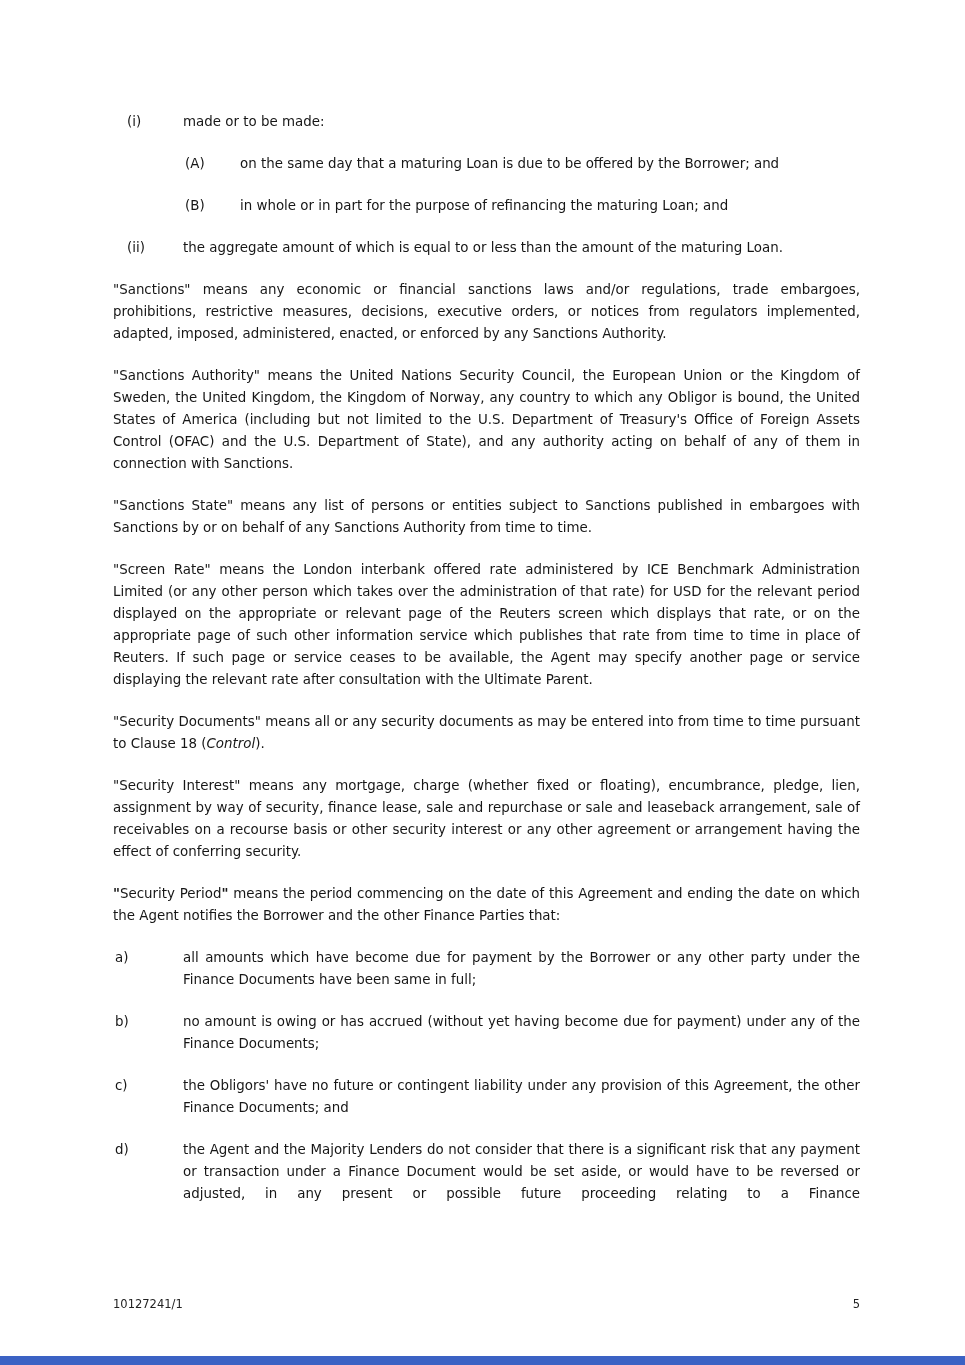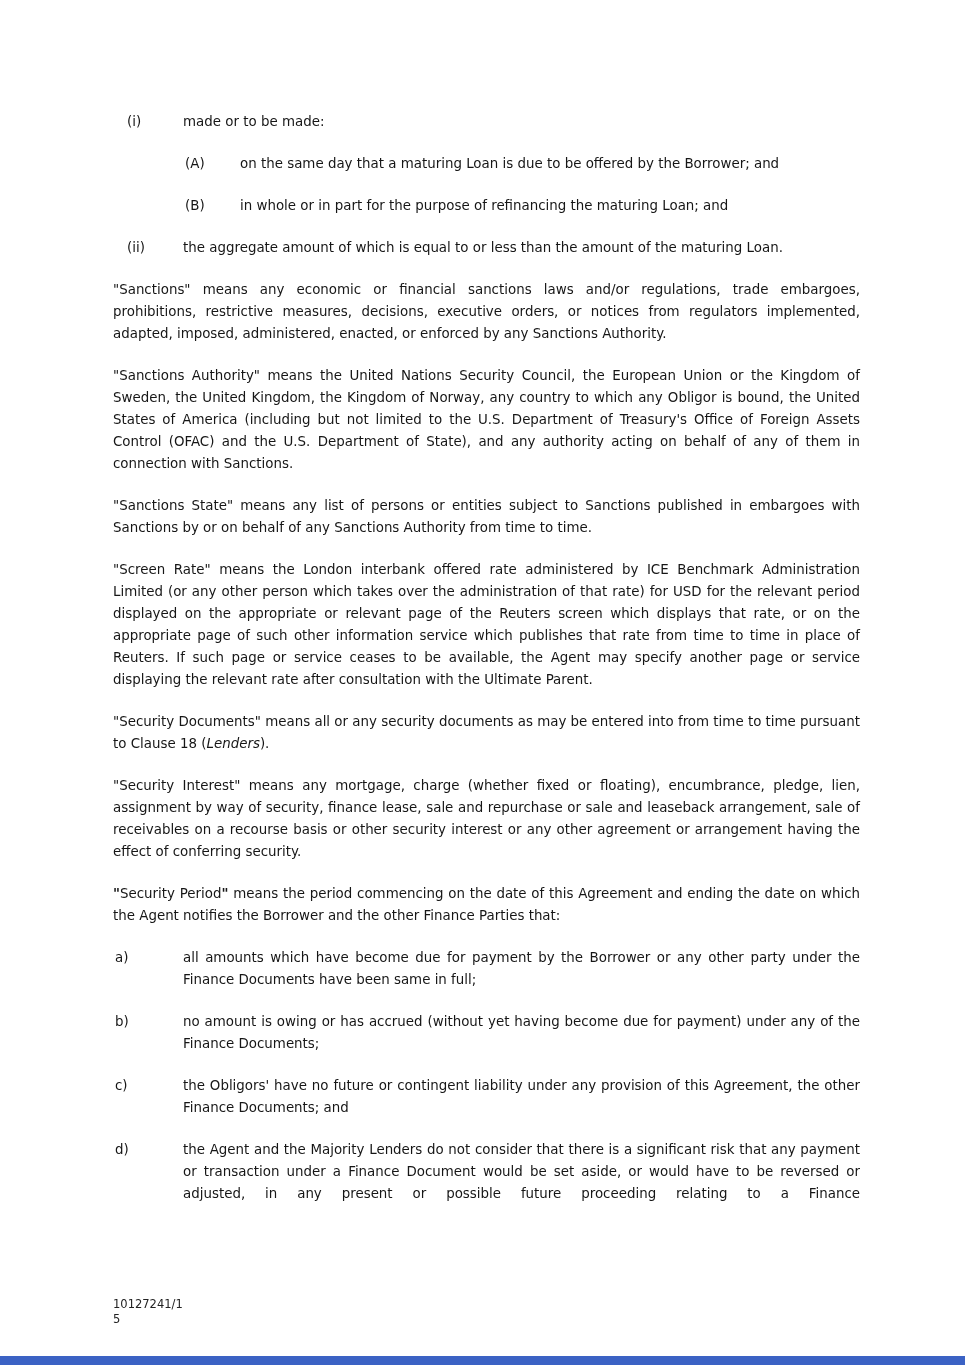--- a/index.html
+++ b/index.html
@@ -25,21 +25,21 @@
   .lv1 { margin-left:14px; }
   .lv1 .lbl { width:56px; }
   .lv2 { margin-left:72px; }
   .lv2 .lbl { width:55px; }
   .lva { margin-left:2px; }
   .lva .lbl { width:68px; }
   .jlast .txt { text-align-last:justify; }
   .footer {
     position:absolute; left:113px; right:105px; top:1297px;
     display:flex; justify-content:space-between;
-    font-size:11.5px; line-height:15px; color:#222222;flex-direction:column;
+    font-size:11.5px; line-height:15px; color:#222222;
   }
   .accent {
     position:absolute; left:0; right:0; bottom:0; height:9px;
   }
 </style>
 </head>
 <body>
 
 <div class="page" style="color: rgb(22, 22, 22); background: rgb(255, 255, 255);">
   <div class="content">
@@ -59,21 +59,21 @@
         <div class="li lv1">
           <span class="lbl">(ii)</span>
           <span class="txt">the aggregate amount of which is equal to or less than the amount of the maturing Loan.</span>
         </div>
       </div>
     <div>
         <p class="def"><span class="q">"</span><b>Sanctions</b><span class="q">"</span><span class="body"><span> means any economic or financial sanctions laws and/or regulations, trade embargoes, prohibitions, restrictive measures, decisions, executive orders, or notices from regulators implemented, adapted, imposed, administered, enacted, or enforced by any Sanctions Authority.</span></span></p>
         <p class="def"><span class="q">"</span><b>Sanctions Authority</b><span class="q">"</span><span class="body"><span> means the United Nations Security Council, the European Union or the Kingdom of Sweden, the United Kingdom, the Kingdom of Norway, any country to which any Obligor is bound, the United States of America (including but not limited to the U.S. Department of Treasury's Office of Foreign Assets Control (OFAC) and the U.S. Department of State), and any authority acting on behalf of any of them in connection with Sanctions.</span></span></p>
         <p class="def"><span class="q">"</span><b>Sanctions State</b><span class="q">"</span><span class="body"><span> means any list of persons or entities subject to Sanctions published in embargoes with Sanctions by or on behalf of any Sanctions Authority from time to time.</span></span></p>
         <p class="def"><span class="q">"</span><b>Screen Rate</b><span class="q">"</span><span class="body"><span> means the London interbank offered rate administered by ICE Benchmark Administration Limited (or any other person which takes over the administration of that rate) for USD for the relevant period displayed on the appropriate or relevant page of the Reuters screen which displays that rate, or on the appropriate page of such other information service which publishes that rate from time to time in place of Reuters. If such page or service ceases to be available, the Agent may specify another page or service displaying the relevant rate after consultation with the Ultimate Parent.</span></span></p>
-        <p class="def"><span class="q">"</span><b>Security Documents</b><span class="q">"</span><span class="body"><span> means all or any security documents as may be entered into from time to time pursuant to Clause 18 (</span><span class="it">Lenders</span><span>).</span></span></p>
+        <p class="def"><span class="q">"</span><b>Security Documents</b><span class="q">"</span><span class="body"><span> means all or any security documents as may be entered into from time to time pursuant to Clause 18 (</span><span class="it">Control</span><span>).</span></span></p>
         <p class="def"><span class="q">"</span><b>Security Interest</b><span class="q">"</span><span class="body"><span> means any mortgage, charge (whether fixed or floating), encumbrance, pledge, lien, assignment by way of security, finance lease, sale and repurchase or sale and leaseback arrangement, sale of receivables on a recourse basis or other security interest or any other agreement or arrangement having the effect of conferring security.</span></span></p>
         <p class="def bq"><span class="q">"</span><b>Security Period</b><span class="q">"</span><span class="body"><span> means the period commencing on the date of this Agreement and ending the date on which the Agent notifies the Borrower and the other Finance Parties that:</span></span></p>
       </div>
     <div>
         <div class="li lva">
           <span class="lbl">a)</span>
           <span class="txt">all amounts which have become due for payment by the Borrower or any other party under the Finance Documents have been same in full;</span>
         </div>
         <div class="li lva">
           <span class="lbl">b)</span>

